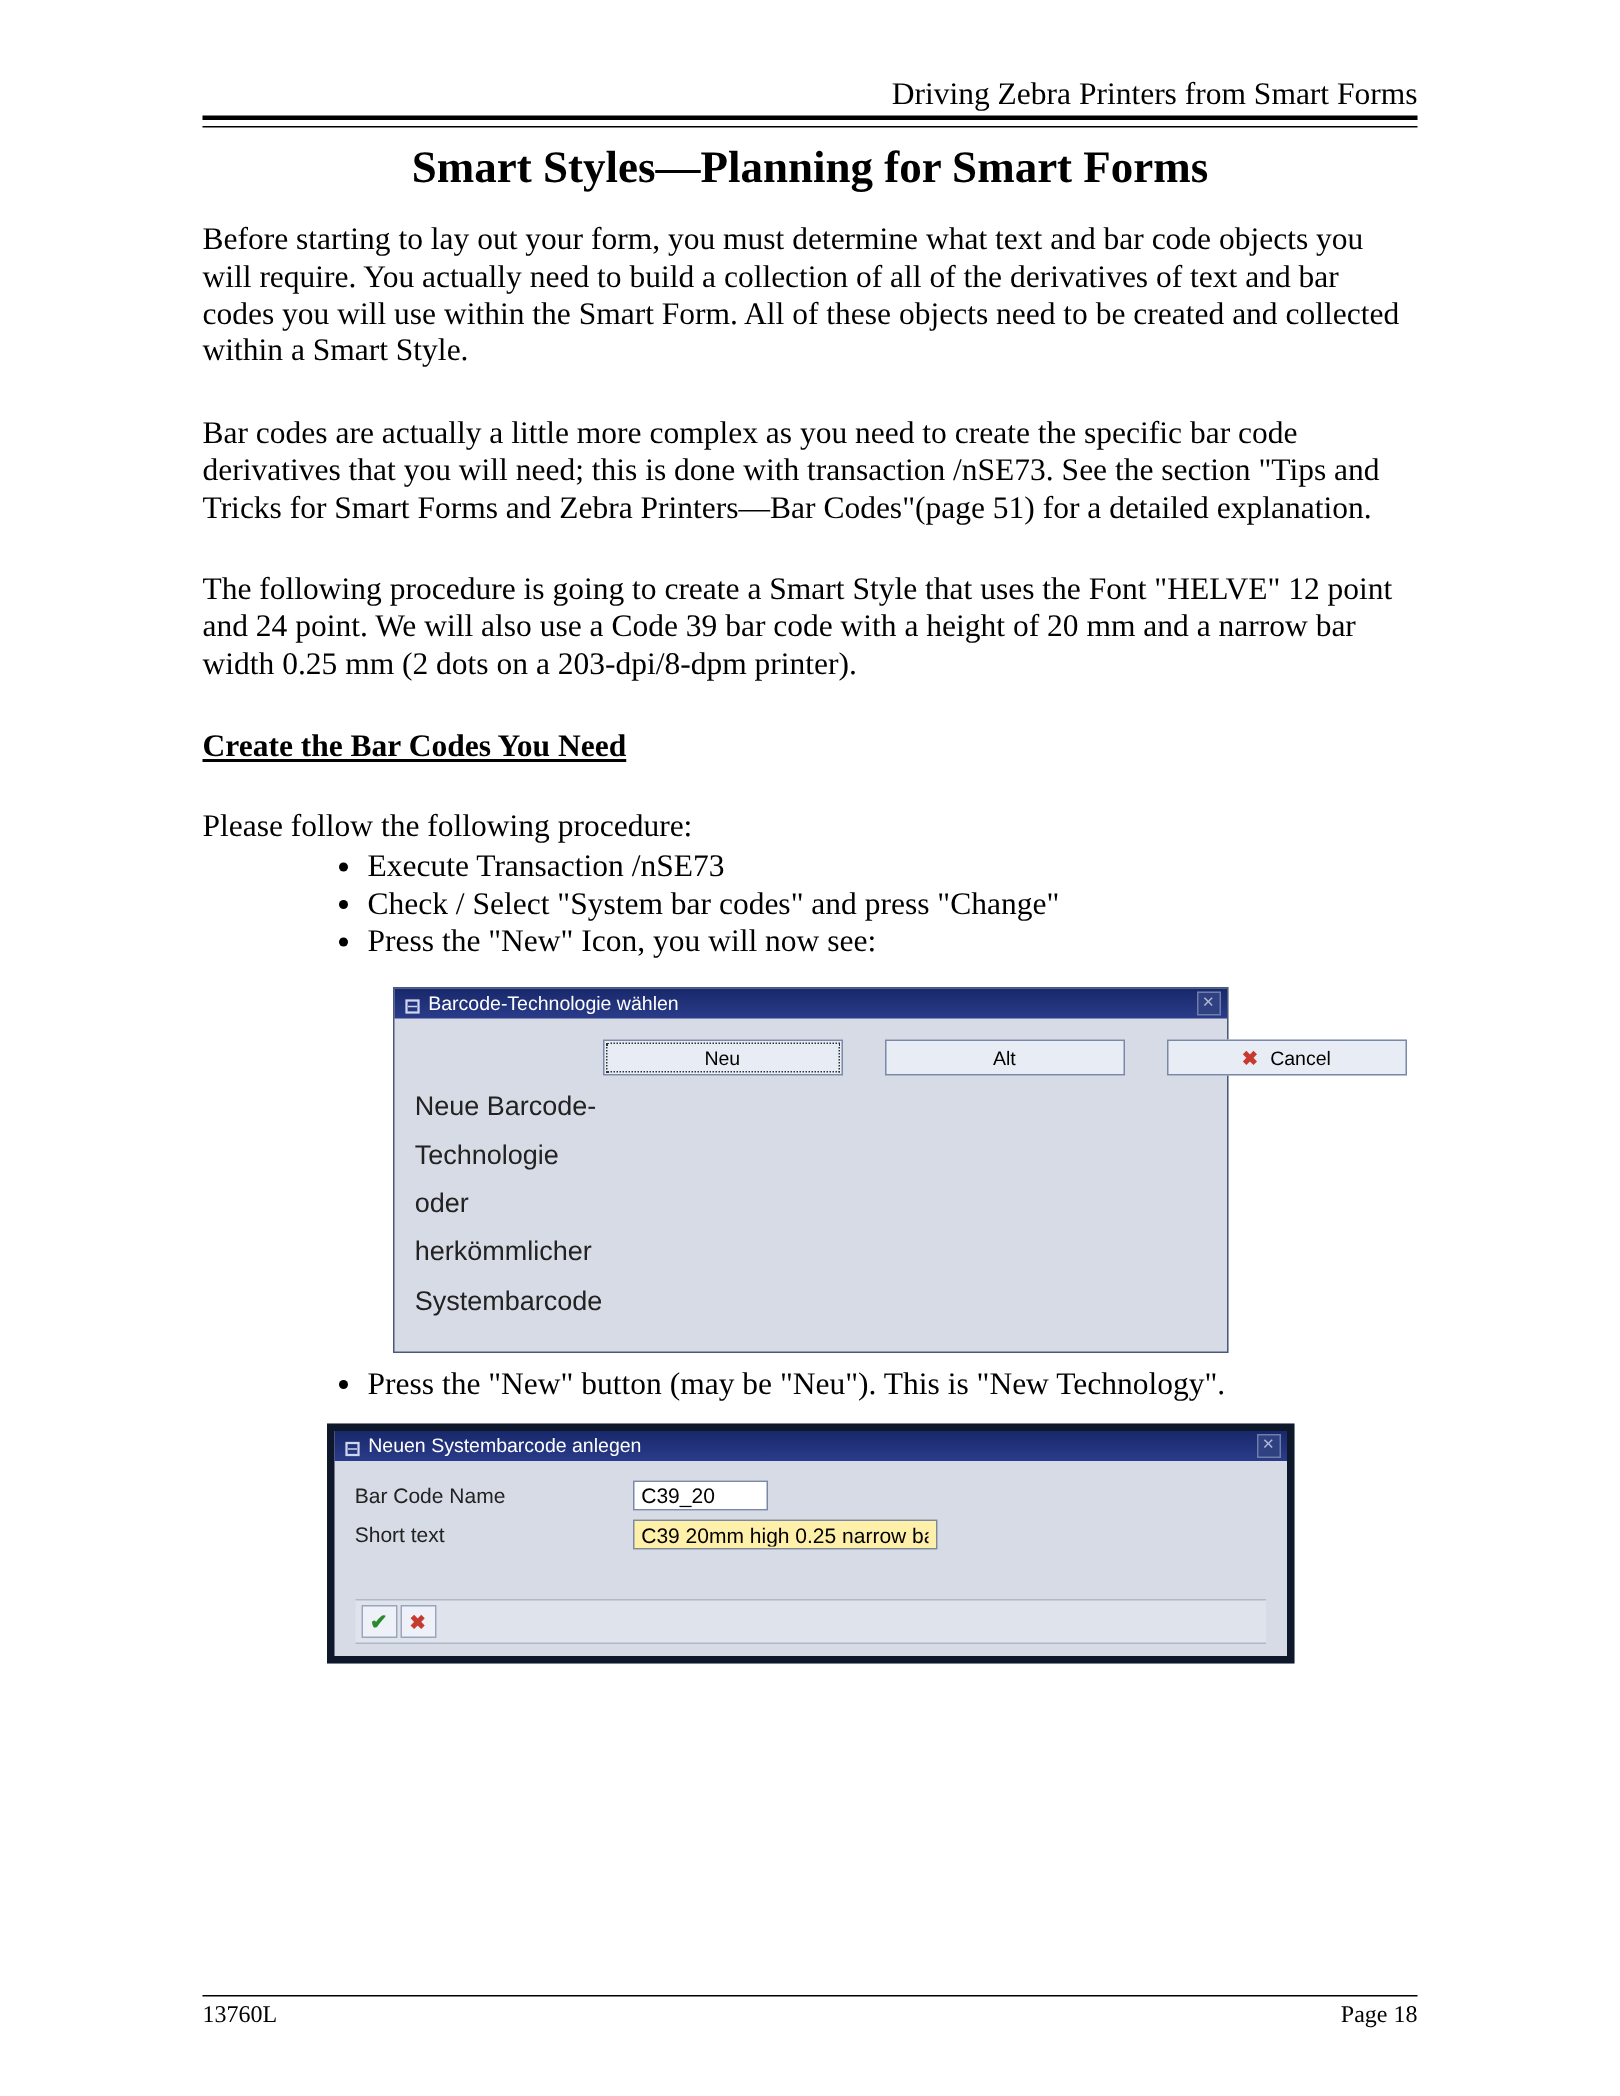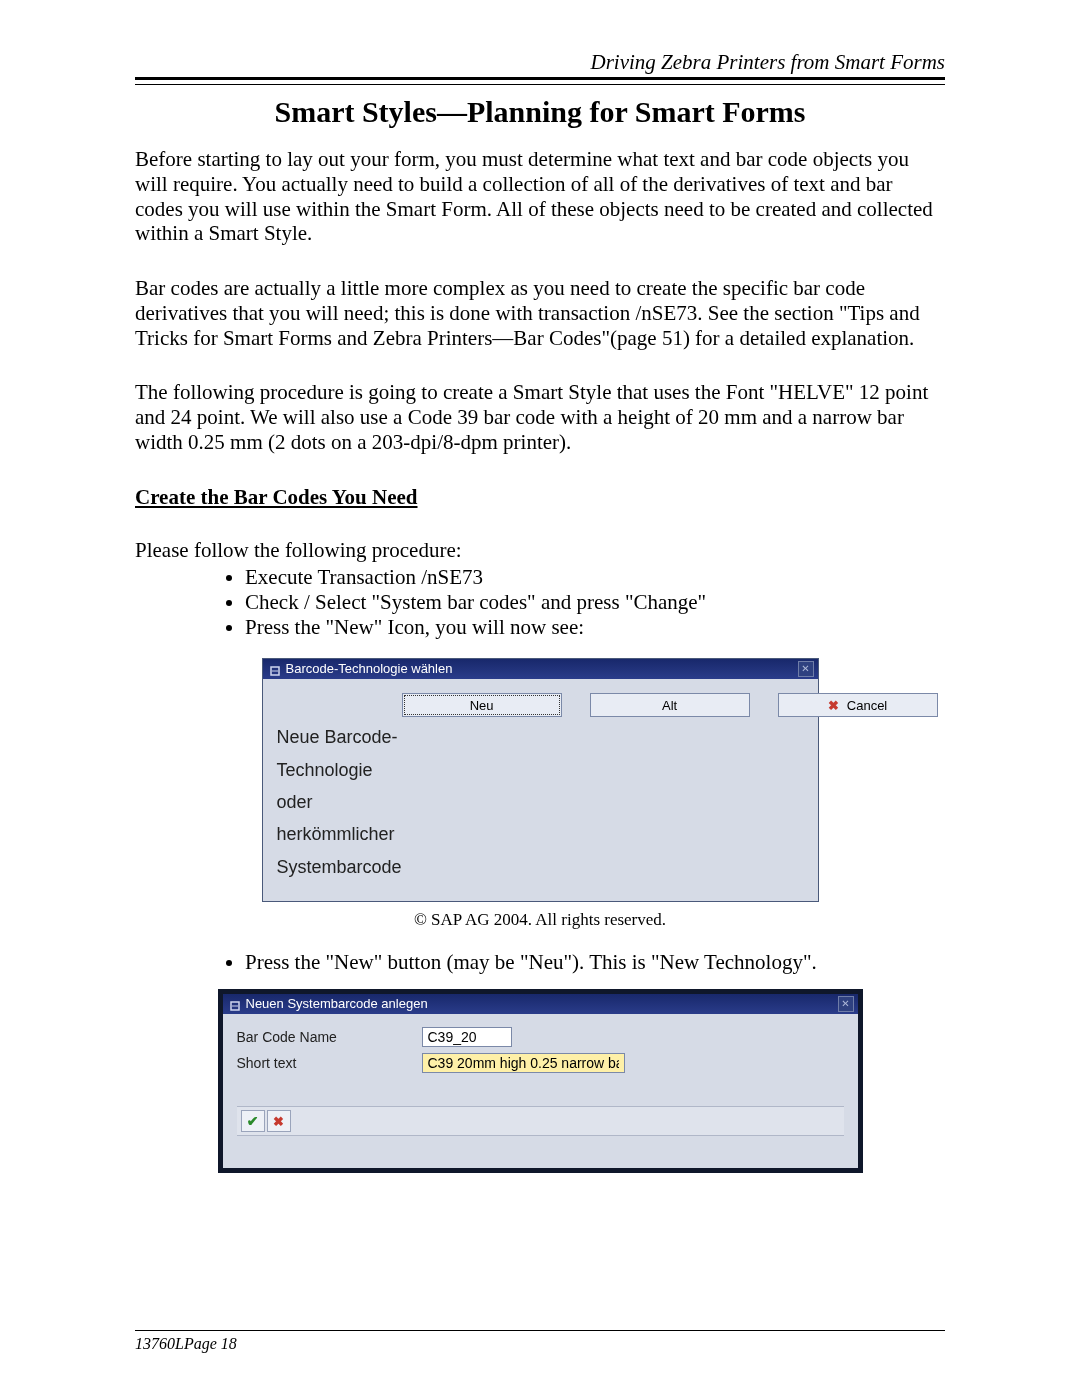--- a/index.html
+++ b/index.html
@@ -12,21 +12,20 @@
   }
   .page {
     width: 1080px;
     height: 1397px;
     position: relative;
     box-sizing: border-box;
     padding: 50px 135px 40px 135px;
   }
   .running-header {
     text-align: right;
-    font-style: italic;
     font-size: 21px;
     margin-bottom: 2px;
   }
   .header-rule {
     border: none;
     border-top: 3px solid #000;
     border-bottom: 1px solid #000;
     height: 4px;
     margin: 0 0 10px 0;
   }
@@ -117,21 +116,21 @@
   }
   
   .sap-dialog2 {
     margin: 14px auto 0 auto;
     width: 635px;
     border:5px solid #0f172a;
     background:#d6dbe6;
     font-family: Arial, Helvetica, sans-serif;
   }
   .sap-body2 {
-    padding: 10px 14px 32px 14px;
+    padding: 10px 14px 8px 14px;
     font-size: 14px; color:#1b1b1b;
   }
   .form-row { display:flex; align-items:center; height:26px; }
   .form-label { width:185px; font-size:14px; color:#222;}
   .text-input {
     height:20px; border:1px solid #7b89a8; background:#fff;
     font-size:14px; padding:0 5px; box-sizing:border-box;
     font-family: Arial, Helvetica, sans-serif;
   }
   .text-input.short { width:90px; }
@@ -146,22 +145,22 @@
   .icon-btn {
     width:22px; height:20px; border:1px solid #9aa4bb;
     background:#eef1f7; display:flex; align-items:center; justify-content:center;
     font-size:14px;
   }
   .green-check { color:#2b8a2b; font-weight:bold;}
   
   .footer {
     position:absolute; bottom:44px; left:135px; right:135px;
     border-top:1px solid #000; padding-top:4px;
-    display:flex; justify-content:flex-start;
-    font-size:16px; font-family:"Times New Roman",serif;font-style:italic;
+    display:flex; justify-content:space-between;
+    font-size:16px; font-family:"Times New Roman",serif;
   }
 </style>
 </head>
 <body>
 
 <div class="page">
 
   <div class="running-header">Driving Zebra Printers from Smart Forms</div>
   <hr class="header-rule">
 
@@ -208,21 +207,20 @@
             </div>
           <div class="sap-btn">
             <span class="red-x">✖</span>
             <span>Cancel</span>
           </div>
         </div>
       </div>
     </div>
   </div>
 
-  <div class="caption">© SAP AG 2004. All rights reserved.</div>
 
   <ul class="bullets">
     <li>Press the "New" button (may be "Neu"). This is "New Technology".</li>
   </ul>
 
   <div class="sap-dialog2">
     <div class="sap-titlebar">
       <span class="t-left">
         <span class="sap-title-icon">
           <svg width="12" height="12">

